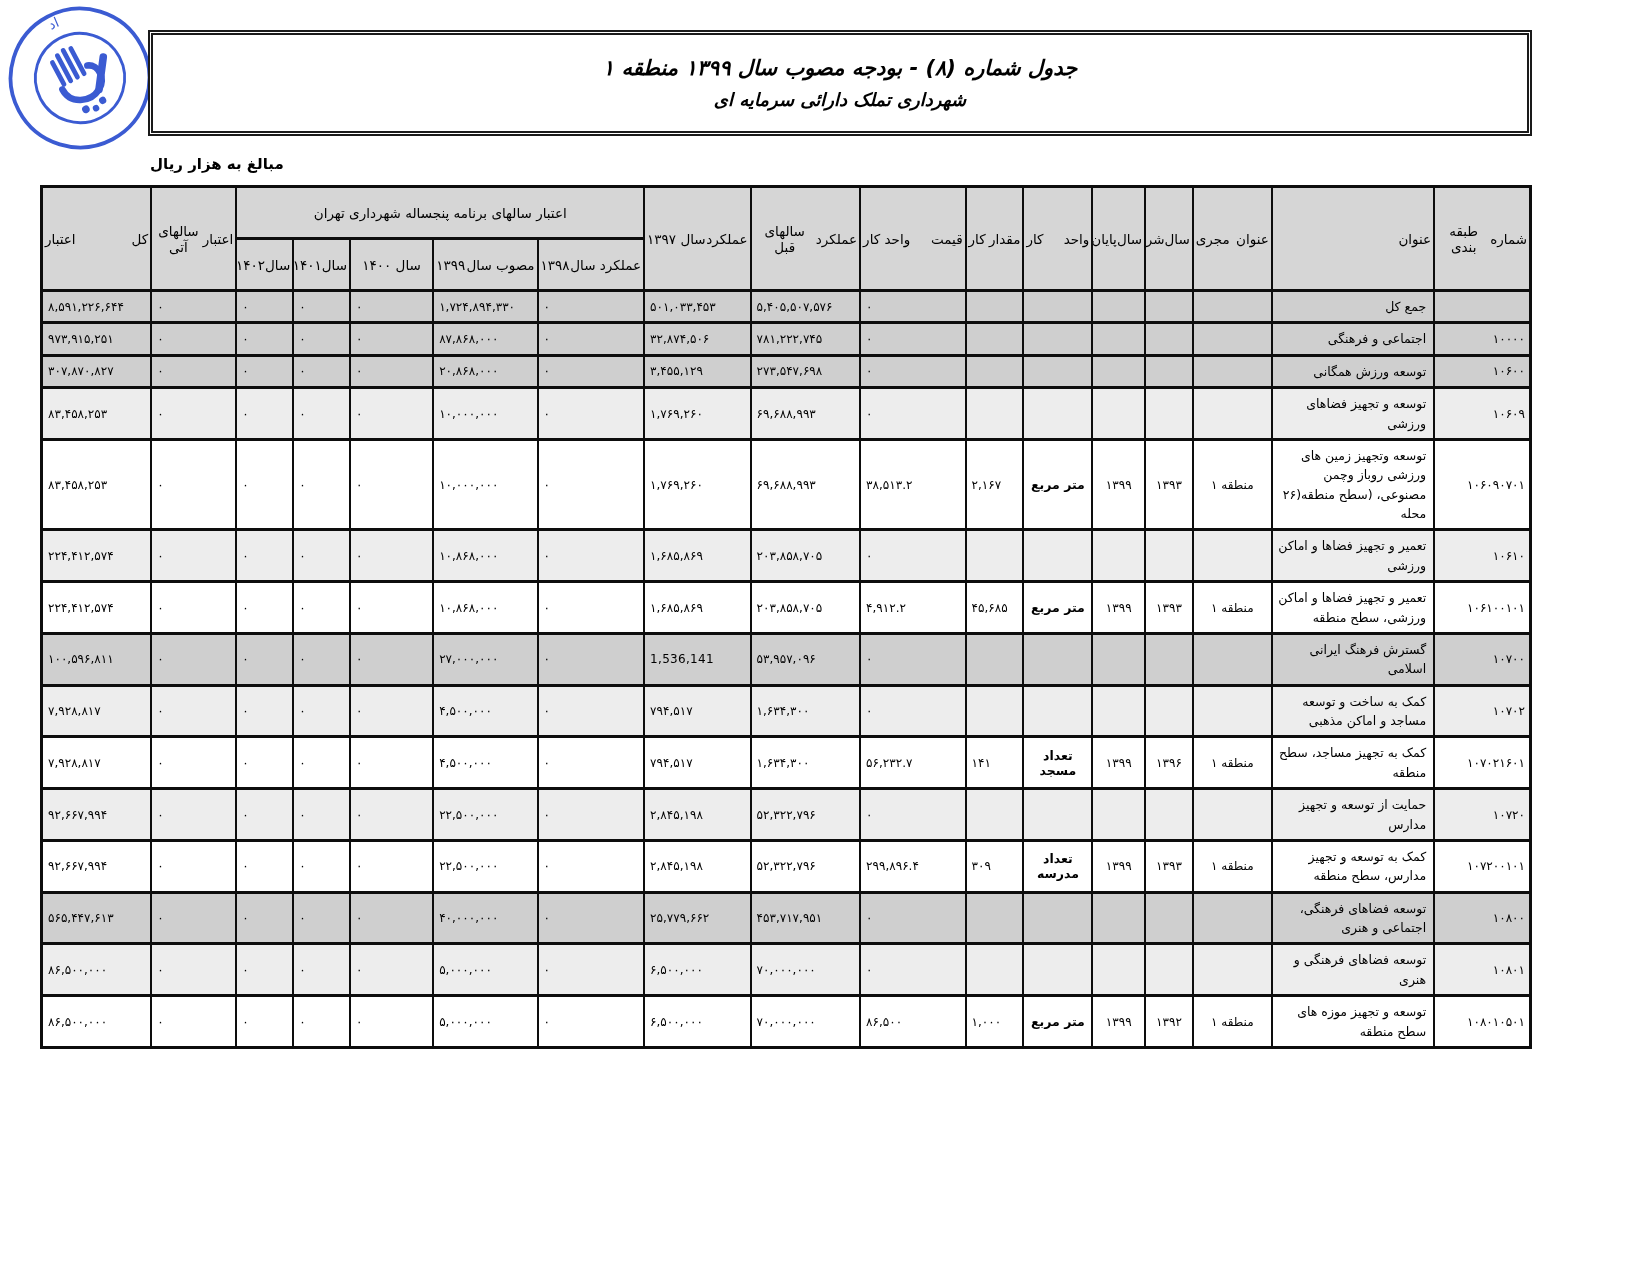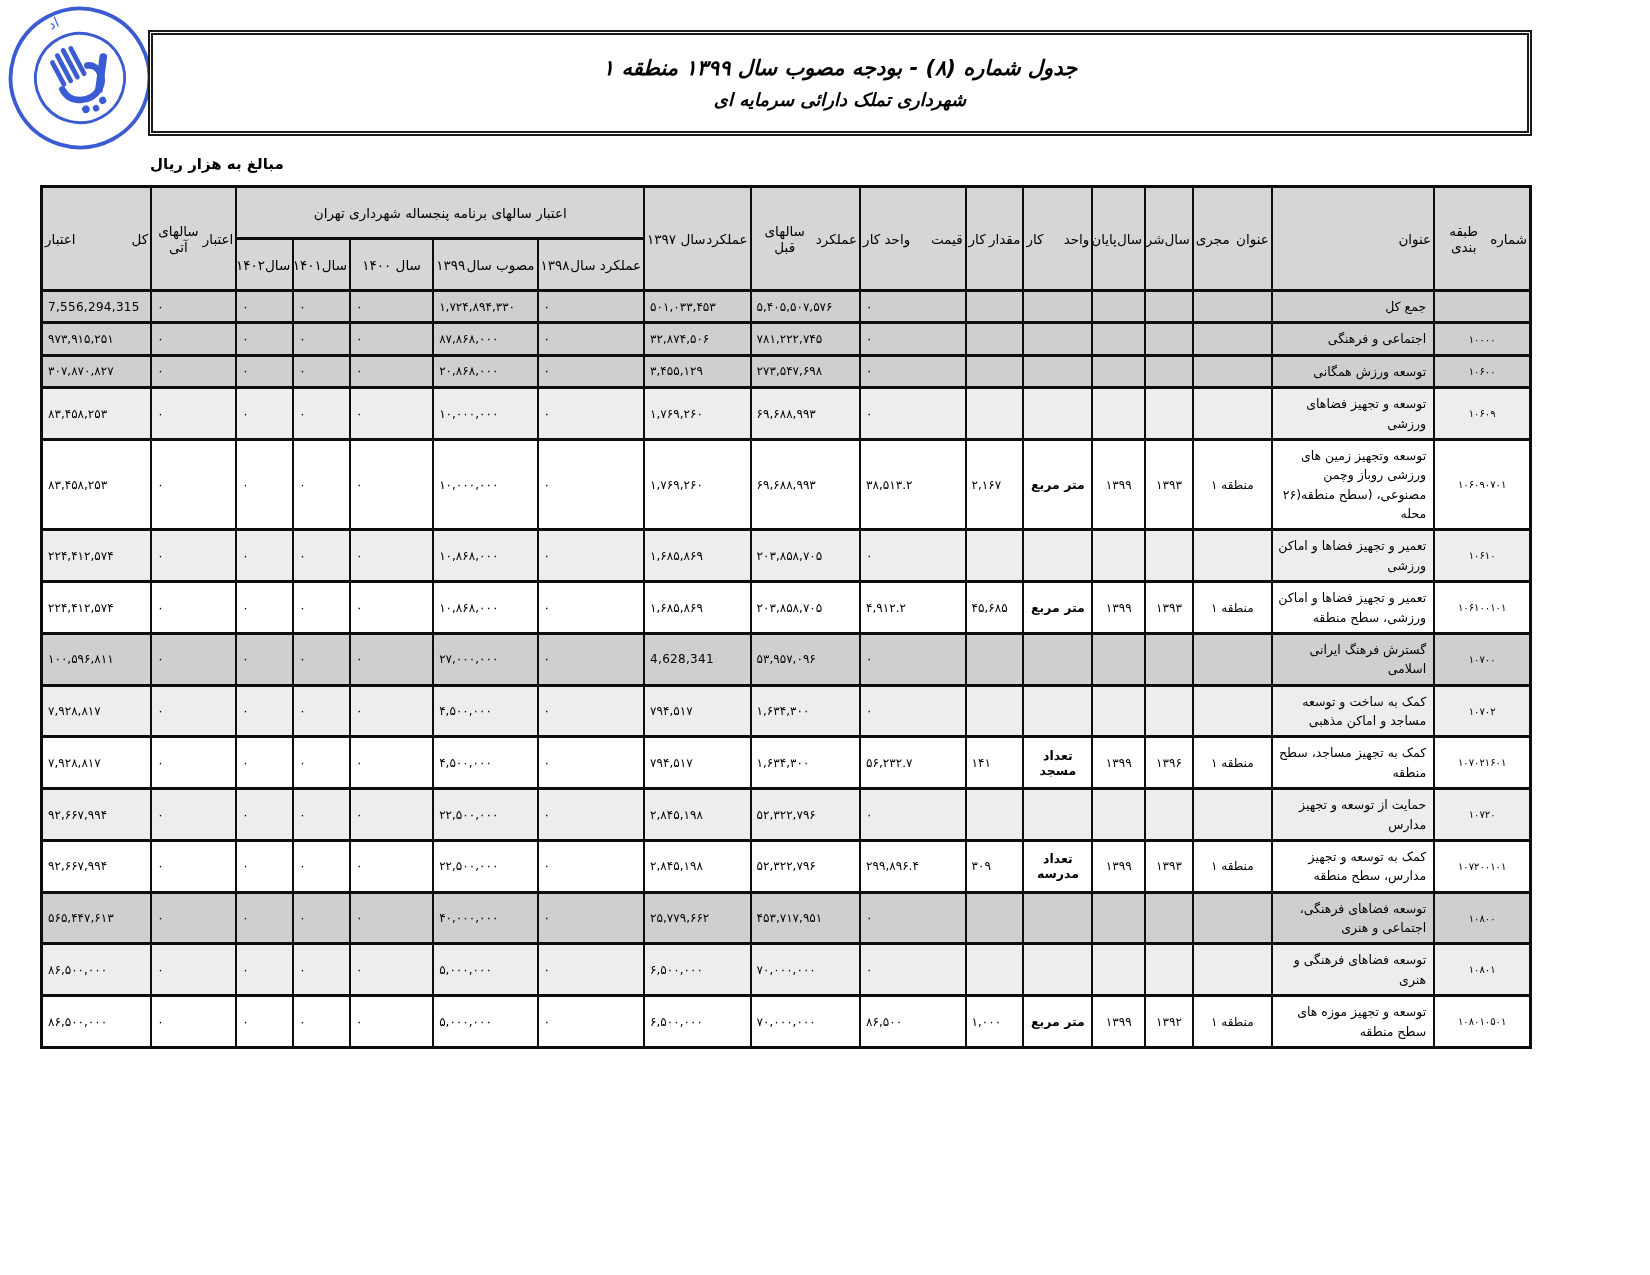--- a/index.html
+++ b/index.html
@@ -27,21 +27,21 @@
   table { border:3px solid #0d0d0d; }
   thead th { background:#d6d6d6; font-weight:normal; font-size:13.5px; }
   .h2line { display:flex; flex-direction:row; justify-content:space-between;
             height:88px; padding:8px 2px; align-items:center; }
   .h1line { padding:6px 2px; }
   .hrowA th { height:52px; }
   .hrowB th { height:52px; }
 
   td { font-size:12px; height:32px; padding:2px 4px; }
   td.num { text-align:left; direction:ltr; padding-left:5px; letter-spacing:.3px; }
-  td.cls { text-align:center; font-size:10px; letter-spacing:.5px; }
+  td.cls { text-align:right; font-size:12px; letter-spacing:.5px; }
   td.ttl { text-align:right; font-size:12.5px; line-height:1.55; padding:5px 7px 5px 3px; }
   td.ctr { text-align:center; }
   td.unit { text-align:center; font-weight:bold; font-size:12.5px; }
   tr.shade-dark  td { background:#cfcfcf; }
   tr.shade-light td { background:#ededed; }
   tr.shade-white td { background:#ffffff; }
 
   .page-number { position:absolute; left:40px; top:1198px; width:1492px;
                  text-align:center; font-size:15px; }
 </style>
@@ -217,21 +217,21 @@
       <td class="num"></td>
       <td class="num">۰</td>
       <td class="num">۵,۴۰۵,۵۰۷,۵۷۶</td>
       <td class="num">۵۰۱,۰۳۳,۴۵۳</td>
       <td class="num">۰</td>
       <td class="num">۱,۷۲۴,۸۹۴,۳۳۰</td>
       <td class="num">۰</td>
       <td class="num">۰</td>
       <td class="num">۰</td>
       <td class="num">۰</td>
-      <td class="num">7,556,294,315</td>
+      <td class="num">۸,۵۹۱,۲۲۶,۶۴۴</td>
     </tr>
           <tr class="shade-dark">
       <td class="cls">۱۰۰۰۰</td>
       <td class="ttl">اجتماعی و فرهنگی</td>
       <td class="ctr"></td>
       <td class="ctr"></td>
       <td class="ctr"></td>
       <td class="unit"></td>
       <td class="num"></td>
       <td class="num">۰</td>
@@ -343,21 +343,21 @@
           <tr class="shade-dark">
       <td class="cls">۱۰۷۰۰</td>
       <td class="ttl">گسترش فرهنگ ایرانی اسلامی</td>
       <td class="ctr"></td>
       <td class="ctr"></td>
       <td class="ctr"></td>
       <td class="unit"></td>
       <td class="num"></td>
       <td class="num">۰</td>
       <td class="num">۵۳,۹۵۷,۰۹۶</td>
-      <td class="num">4,628,341</td>
+      <td class="num">1,536,141</td>
       <td class="num">۰</td>
       <td class="num">۲۷,۰۰۰,۰۰۰</td>
       <td class="num">۰</td>
       <td class="num">۰</td>
       <td class="num">۰</td>
       <td class="num">۰</td>
       <td class="num">۱۰۰,۵۹۶,۸۱۱</td>
     </tr>
           <tr class="shade-light">
       <td class="cls">۱۰۷۰۲</td>

